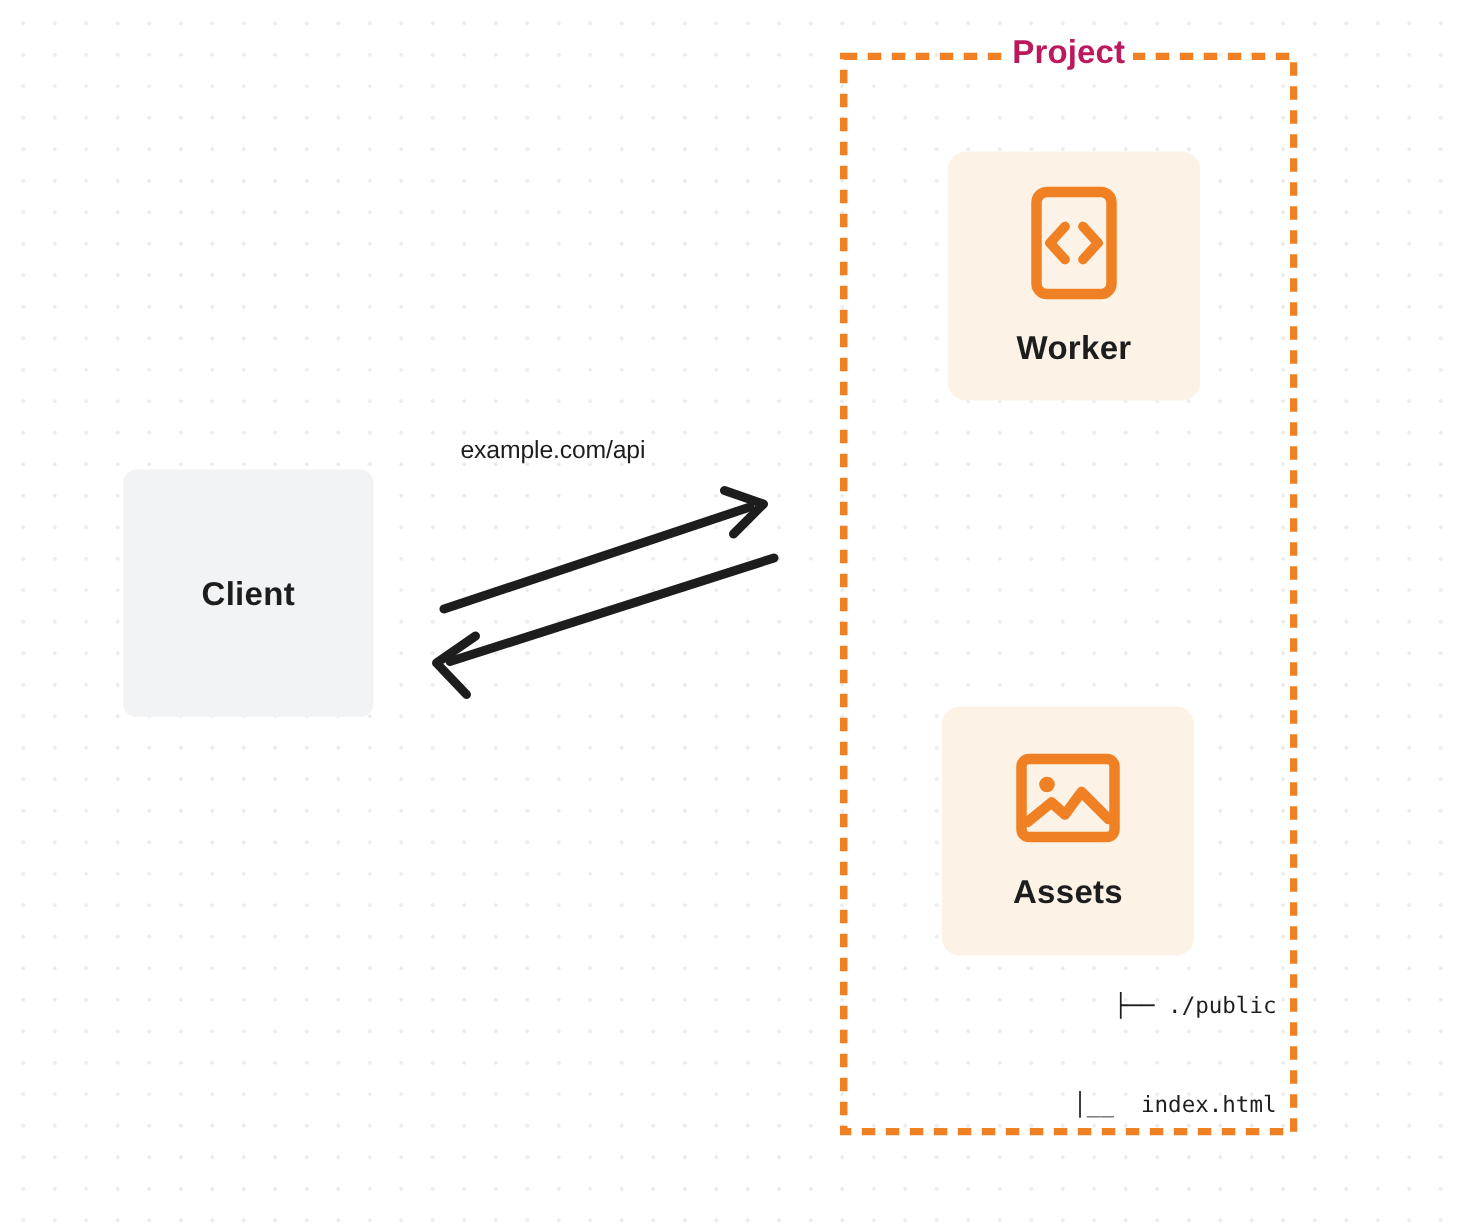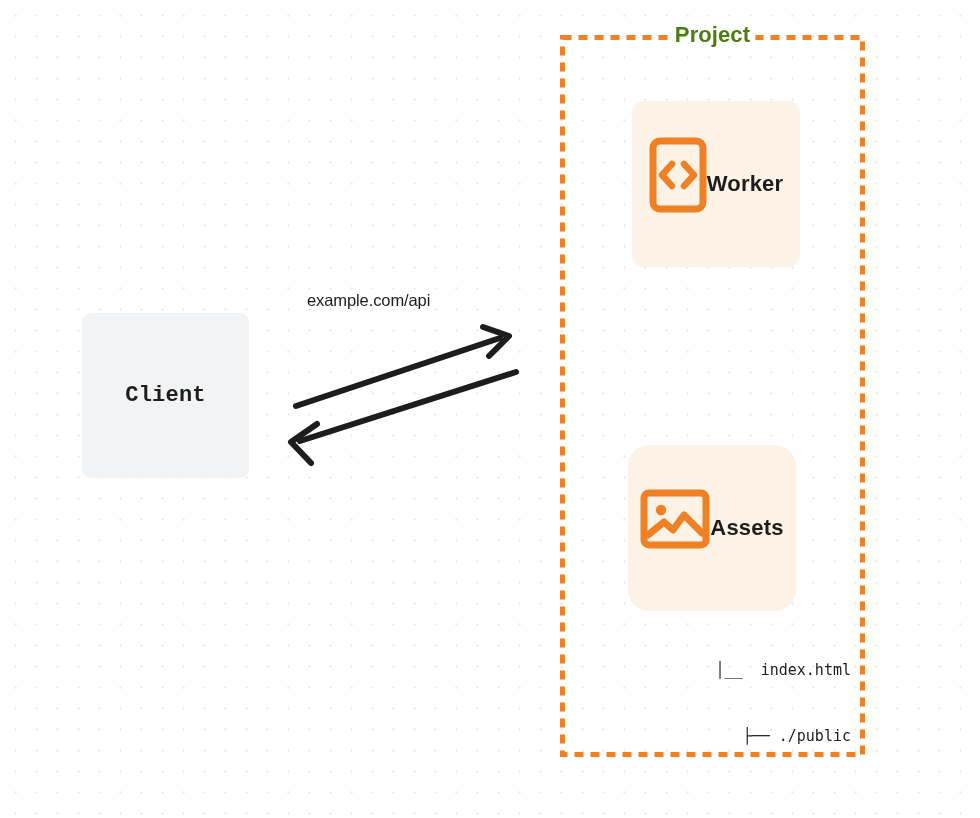--- a/index.html
+++ b/index.html
@@ -24,21 +24,20 @@
     position: absolute;
     left: 82px;
     top: 313px;
     width: 167px;
     height: 165px;
     background: #f2f3f4;
     border-radius: 9px;
     display: flex;
     align-items: center;
     justify-content: center;
-    font-family: Liberation Mono, monospace;
   }
   .client-label {
     font-size: 22px;
     font-weight: bold;
     color: #1d1d1d;
     letter-spacing: .2px;
   }
 
   
   .arrows-svg {
@@ -76,39 +75,39 @@
   }
   .project-title {
     position: absolute;
     left: 50%;
     top: -13px;
     transform: translateX(-50%);
     background: #ffffff;
     padding: 0 5px;
     font-size: 22px;
     font-weight: bold;
-    color: #4d7c0f;
+    color: #be185d;
     letter-spacing: .1px;
     white-space: nowrap;
   }
 
   
   .node-card {
     position: absolute;
     width: 168px;
     height: 166px;
     background: #fdf2e6;
     border-radius: 12px;
     display: flex;
-    flex-direction: row;
+    flex-direction: column;
     align-items: center;
     justify-content: center;
   }
   .node-card.worker { left: 72px; top: 66px; }
-  .node-card.assets { left: 68px; top: 410px; border-radius: 21px; }
+  .node-card.assets { left: 68px; top: 436px; }
 
   .node-icon {
     display: block;
     margin-bottom: 14px;
   }
   .node-label {
     font-size: 22px;
     font-weight: bold;
     color: #1d1d1d;
     letter-spacing: .2px;
@@ -177,19 +176,19 @@
         <svg width="70" height="62" viewBox="0 0 70 62">
           <rect x="4" y="5" width="62" height="52" rx="5" ry="5" fill="none" stroke="#ef8023" stroke-width="7"></rect>
           <circle cx="21" cy="22" r="5.2" fill="#ef8023"></circle>
           <polyline points="8,47 24,34 33,42 44,27 62,45" fill="none" stroke="#ef8023" stroke-width="7" stroke-linecap="round" stroke-linejoin="round"></polyline>
         </svg>
       </span>
       <span class="node-label">Assets</span>
     </div>
 
     <div class="file-tree">
+      <span class="tree-line">├── ./public</span>
       <span class="tree-line"> │__  index.html</span>
-      <span class="tree-line">├── ./public</span>
       
     </div>
 
   </div>
 </div>
 
 </body></html>

